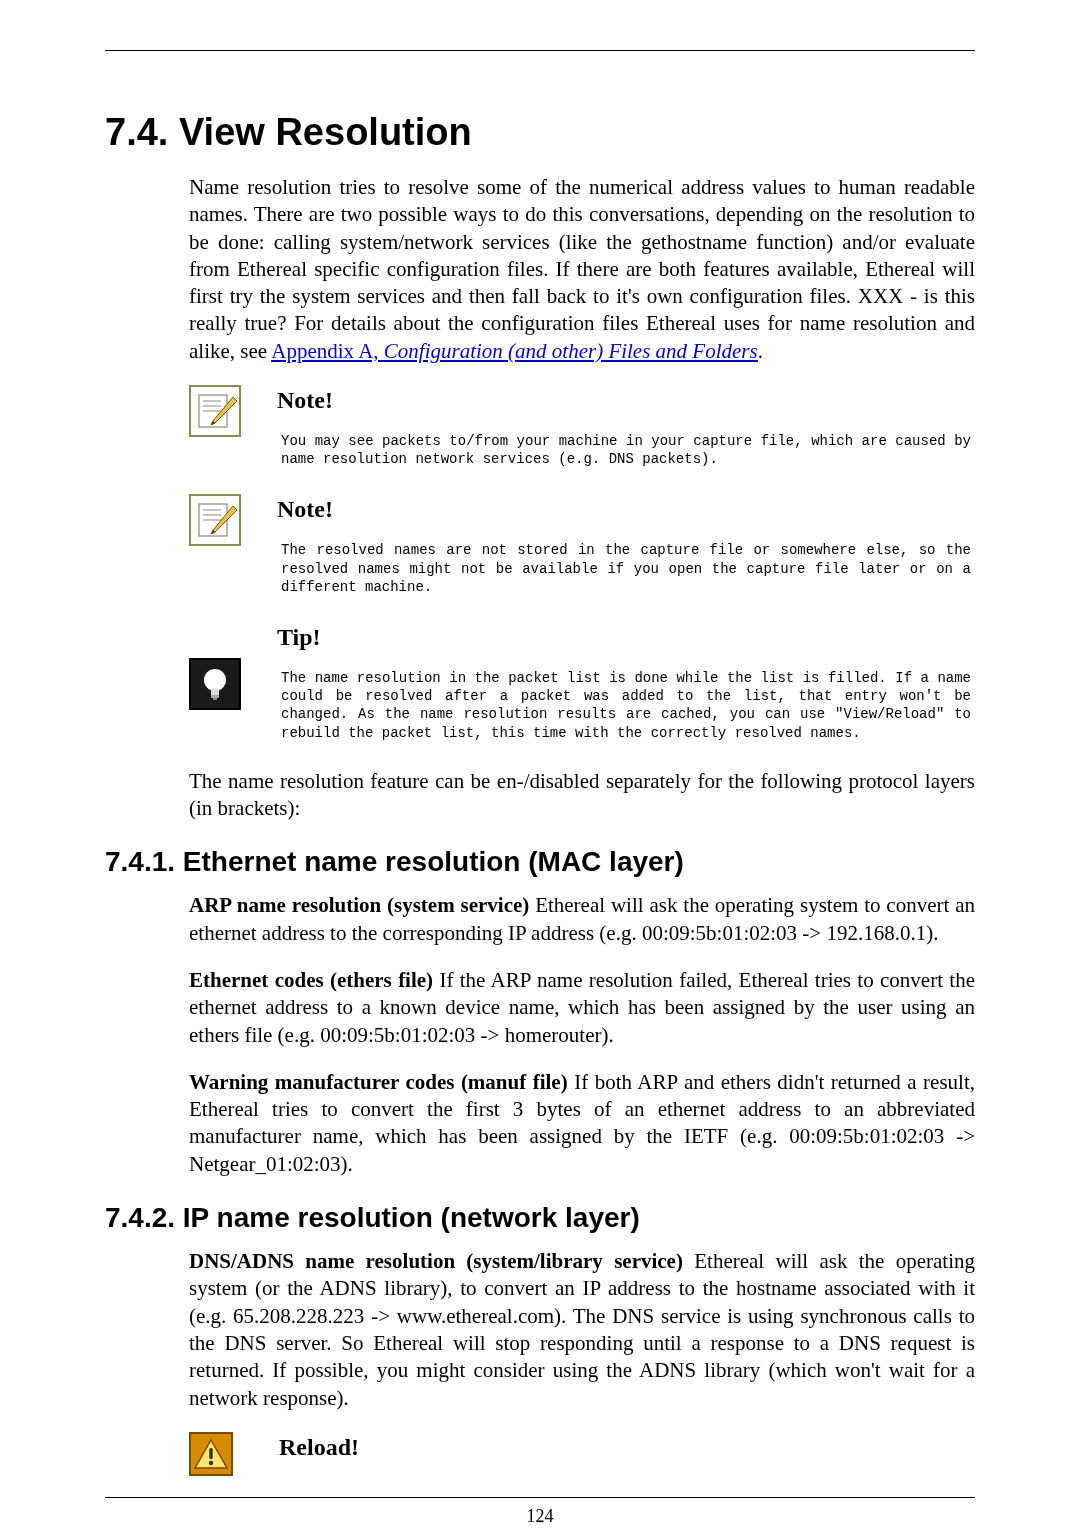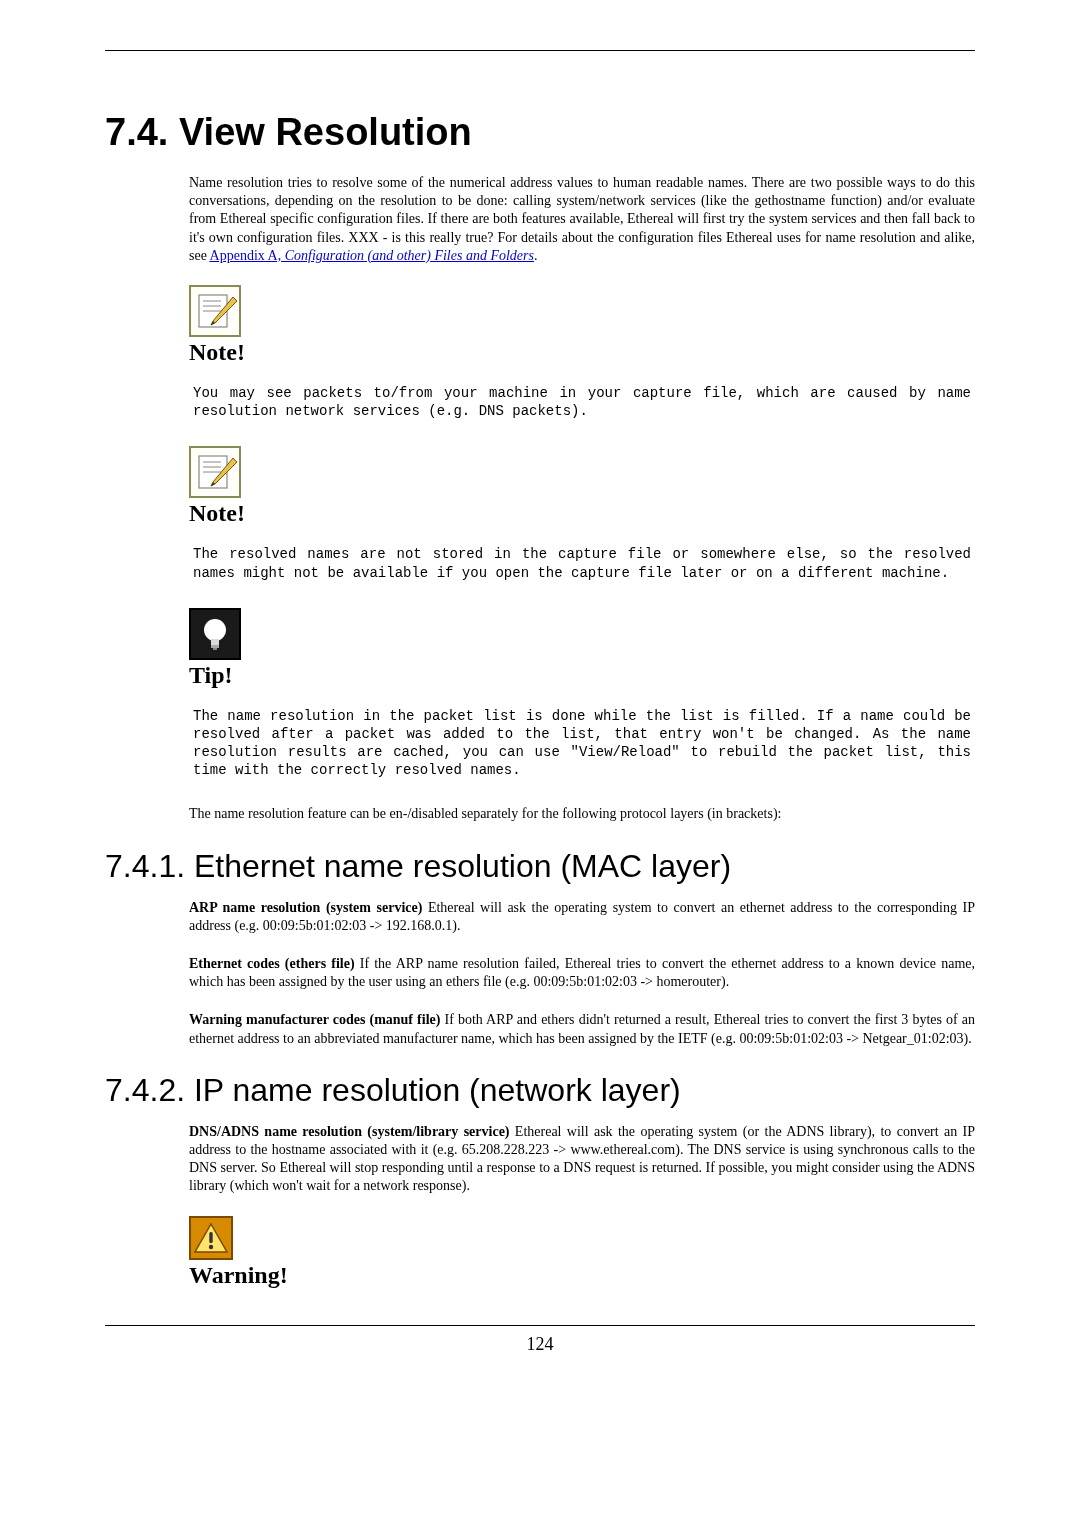--- a/index.html
+++ b/index.html
@@ -26,45 +26,45 @@
     margin: 0;
   }
   h1.section-title {
     font-family: Arial, Helvetica, sans-serif;
     font-weight: 700;
     font-size: 38px;
     margin: 60px 0 20px 0;
   }
   h2.subsection-title {
     font-family: Arial, Helvetica, sans-serif;
-    font-weight: 400;
-    font-size: 32px;
+    font-weight: 700;
+    font-size: 28px;
     margin: 24px 0 14px 0;
   }
   .body-block {
     margin-left: 84px;
   }
   .body-text {
-    font-size: 14px;
+    font-size: 21px;
     line-height: 1.30;
     text-align: justify;
     margin: 8px 0 20px 0;
   }
   .link {
     color: #0000cc;
     text-decoration: underline;
     font-style: italic;
   }
   .link-plain {
     color: #0000cc;
     text-decoration: underline;
   }
   .admon {
     display: flex;
-    flex-direction: column;
+    flex-direction: row;
     align-items: flex-start;
     margin: 6px 0 22px 0;
   }
   .admon-icon {
     width: 52px;
     height: 52px;
     flex: 0 0 52px;
     margin-right: 36px;
   }
   .admon-content {
@@ -141,21 +141,21 @@
         <polygon points="44,12 48,16 26,38 22,40 24,36" fill="#e6c050" stroke="#7a5a00" stroke-width="1"></polygon>
         <polygon points="22,40 24,36 26,38" fill="#333"></polygon>
       </svg>
     </div>
     <div class="admon-content">
       <div class="admon-title">Note!</div>
       <p class="admon-text">The resolved names are not stored in the capture file or somewhere else, so the resolved names might not be available if you open the capture file later or on a different machine.</p>
     </div>
   </div>
 
-  <div class="admon body-block" style="margin-left:84px;">
+  <div class="admon body-block" style="margin-left:84px;align-items:center;">
     <div class="admon-icon">
       <svg viewBox="0 0 52 52" width="52" height="52">
         <rect x="1" y="1" width="50" height="50" fill="#1a1a1a" stroke="#000" stroke-width="2"></rect>
         <circle cx="26" cy="22" r="11" fill="#ffffff"></circle>
         <rect x="22" y="31" width="8" height="6" fill="#dcdcdc"></rect>
         <rect x="22" y="37" width="8" height="3" fill="#aaaaaa"></rect>
         <rect x="24" y="40" width="4" height="2" fill="#888"></rect>
       </svg>
     </div>
     <div class="admon-content">
@@ -197,21 +197,21 @@
   <div class="admon body-block" style="margin-left:84px; margin-bottom:6px;">
     <div class="admon-icon" style="width:44px;height:44px;flex:0 0 44px;margin-right:46px;">
       <svg viewBox="0 0 44 44" width="44" height="44">
         <rect x="1" y="1" width="42" height="42" fill="#d58a00" stroke="#7a4a00" stroke-width="2"></rect>
         <polygon points="22,8 38,36 6,36" fill="#ffe36b" stroke="#7a4a00" stroke-width="1.5"></polygon>
         <rect x="20.3" y="16" width="3.4" height="11" rx="1.5" fill="#333"></rect>
         <circle cx="22" cy="31" r="2.2" fill="#333"></circle>
       </svg>
     </div>
     <div class="admon-content">
-      <div class="admon-title">Warning!</div>
+      <div class="admon-title">Reload!</div>
     </div>
   </div>
 
   <div class="footer">
     <hr class="rule">
     <div class="page-num">124</div>
   </div>
 
 </div>
 

